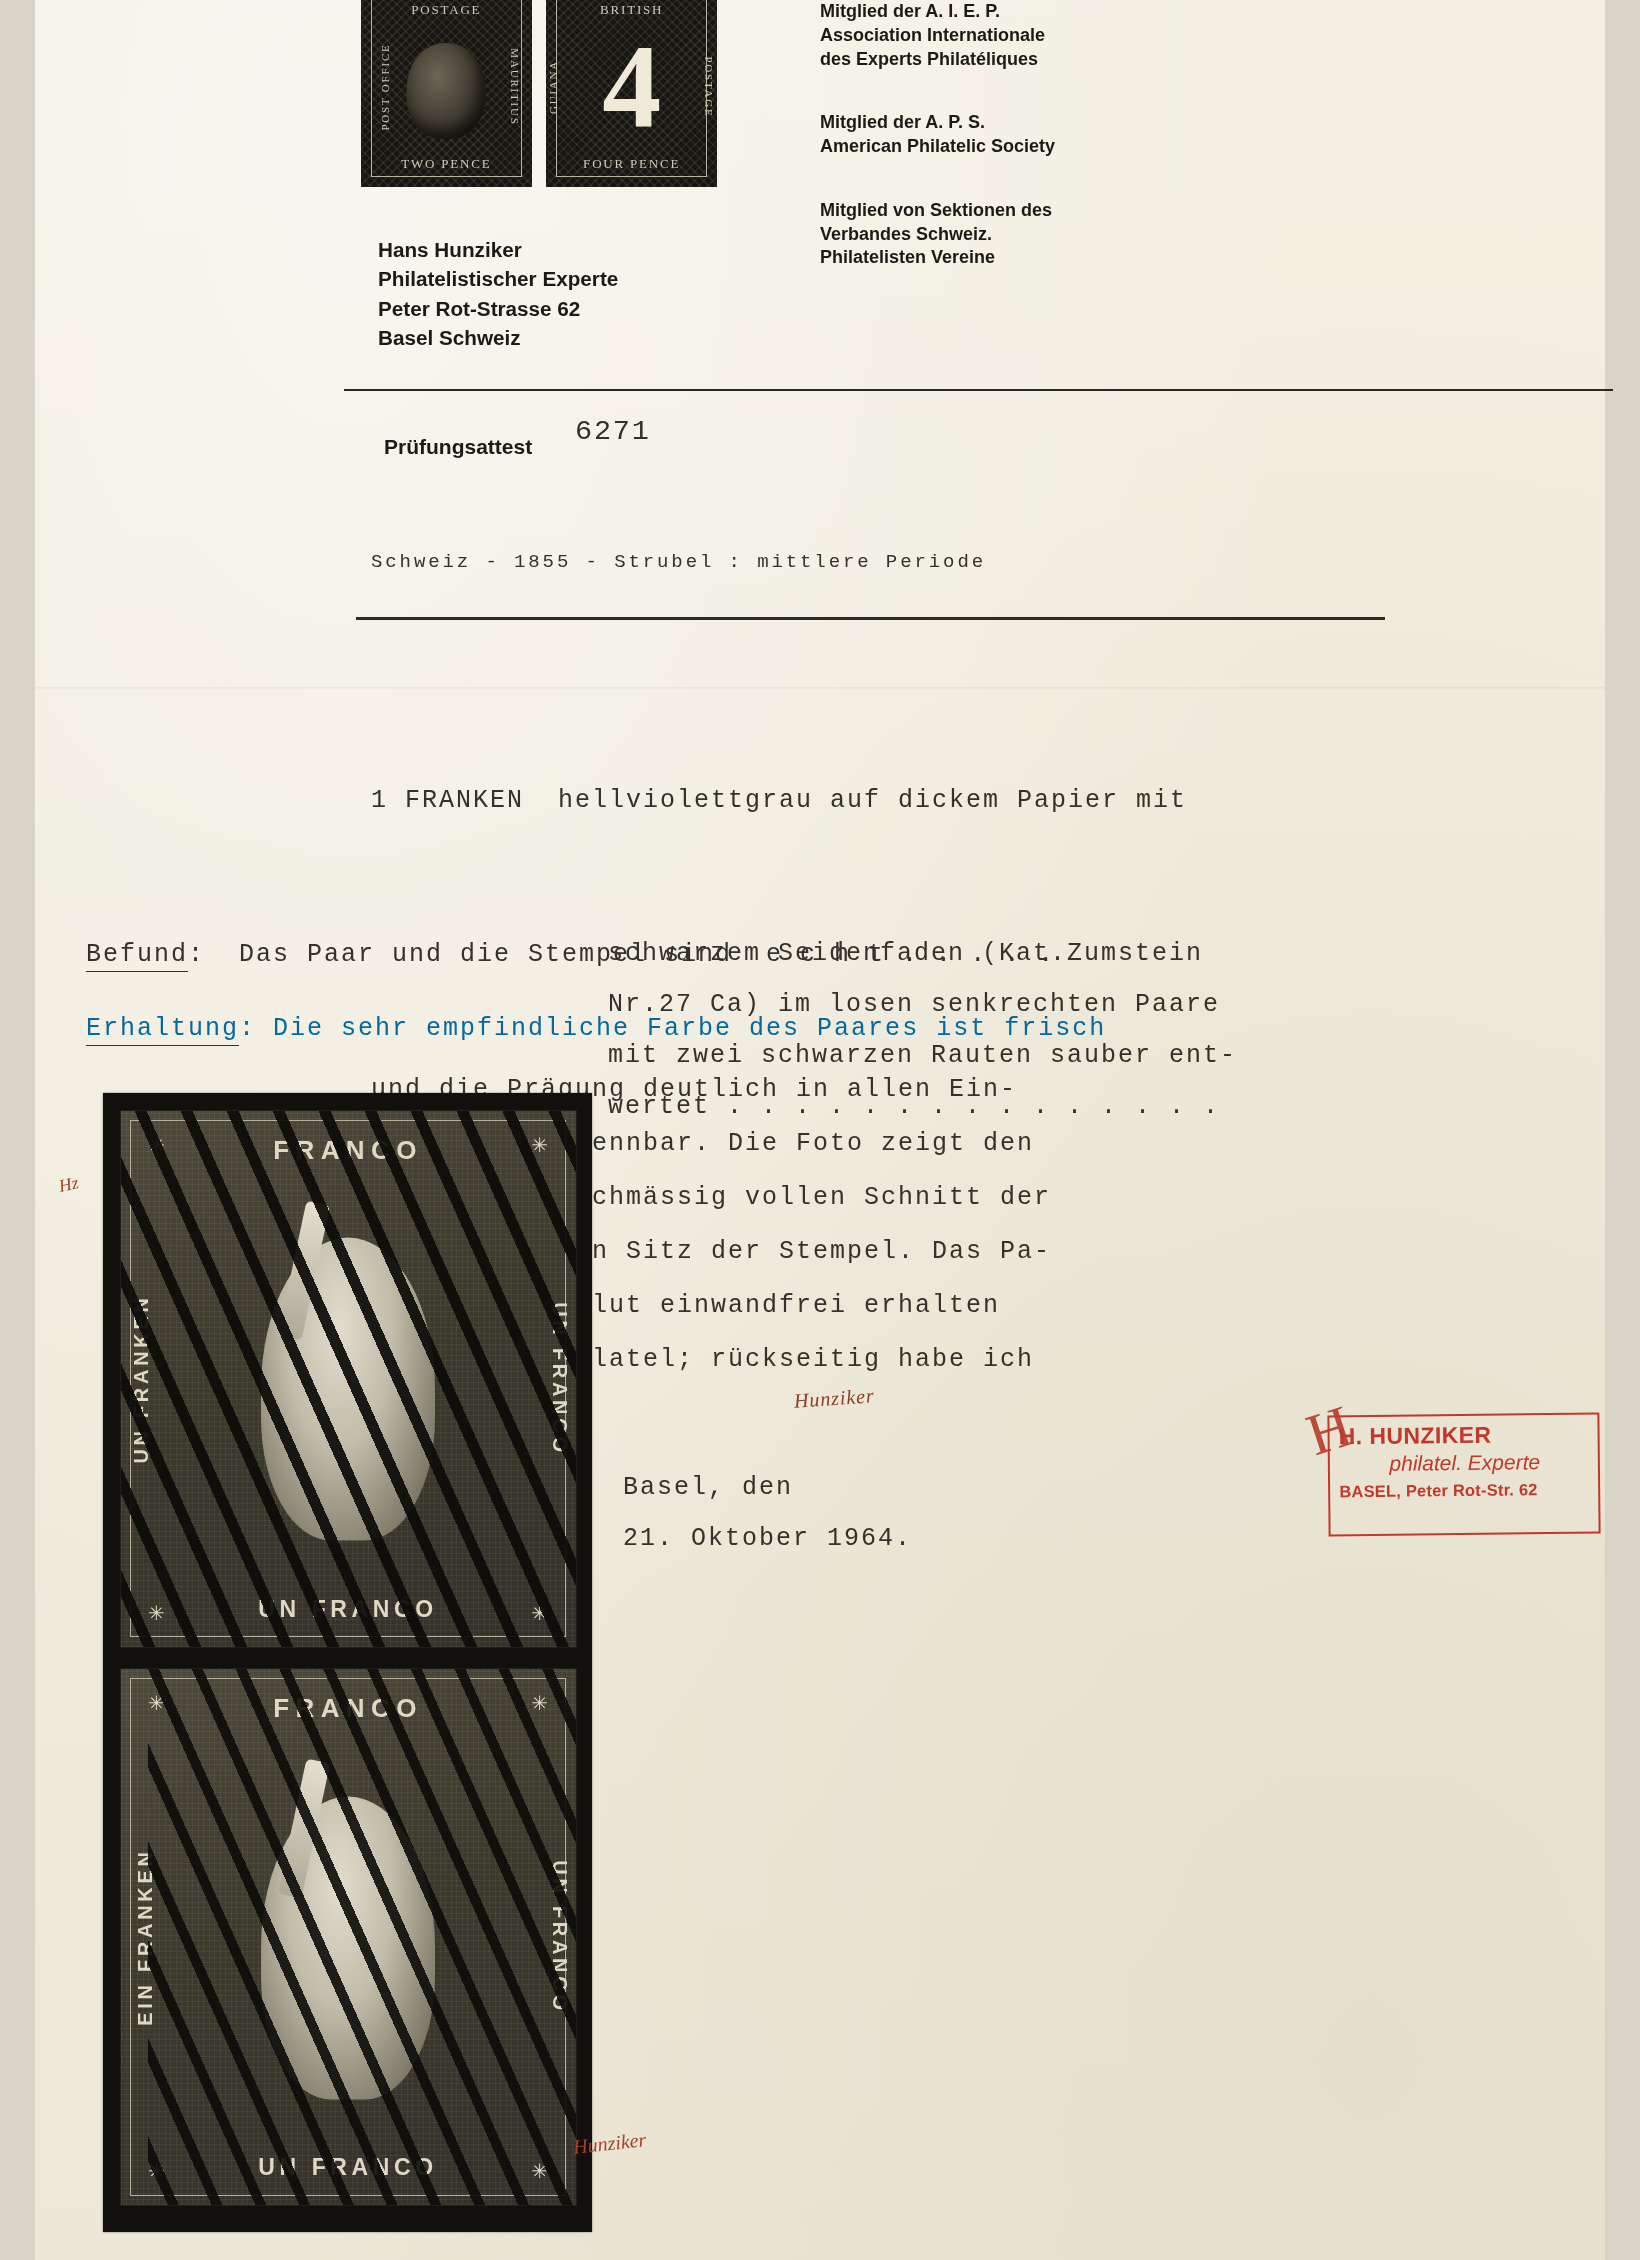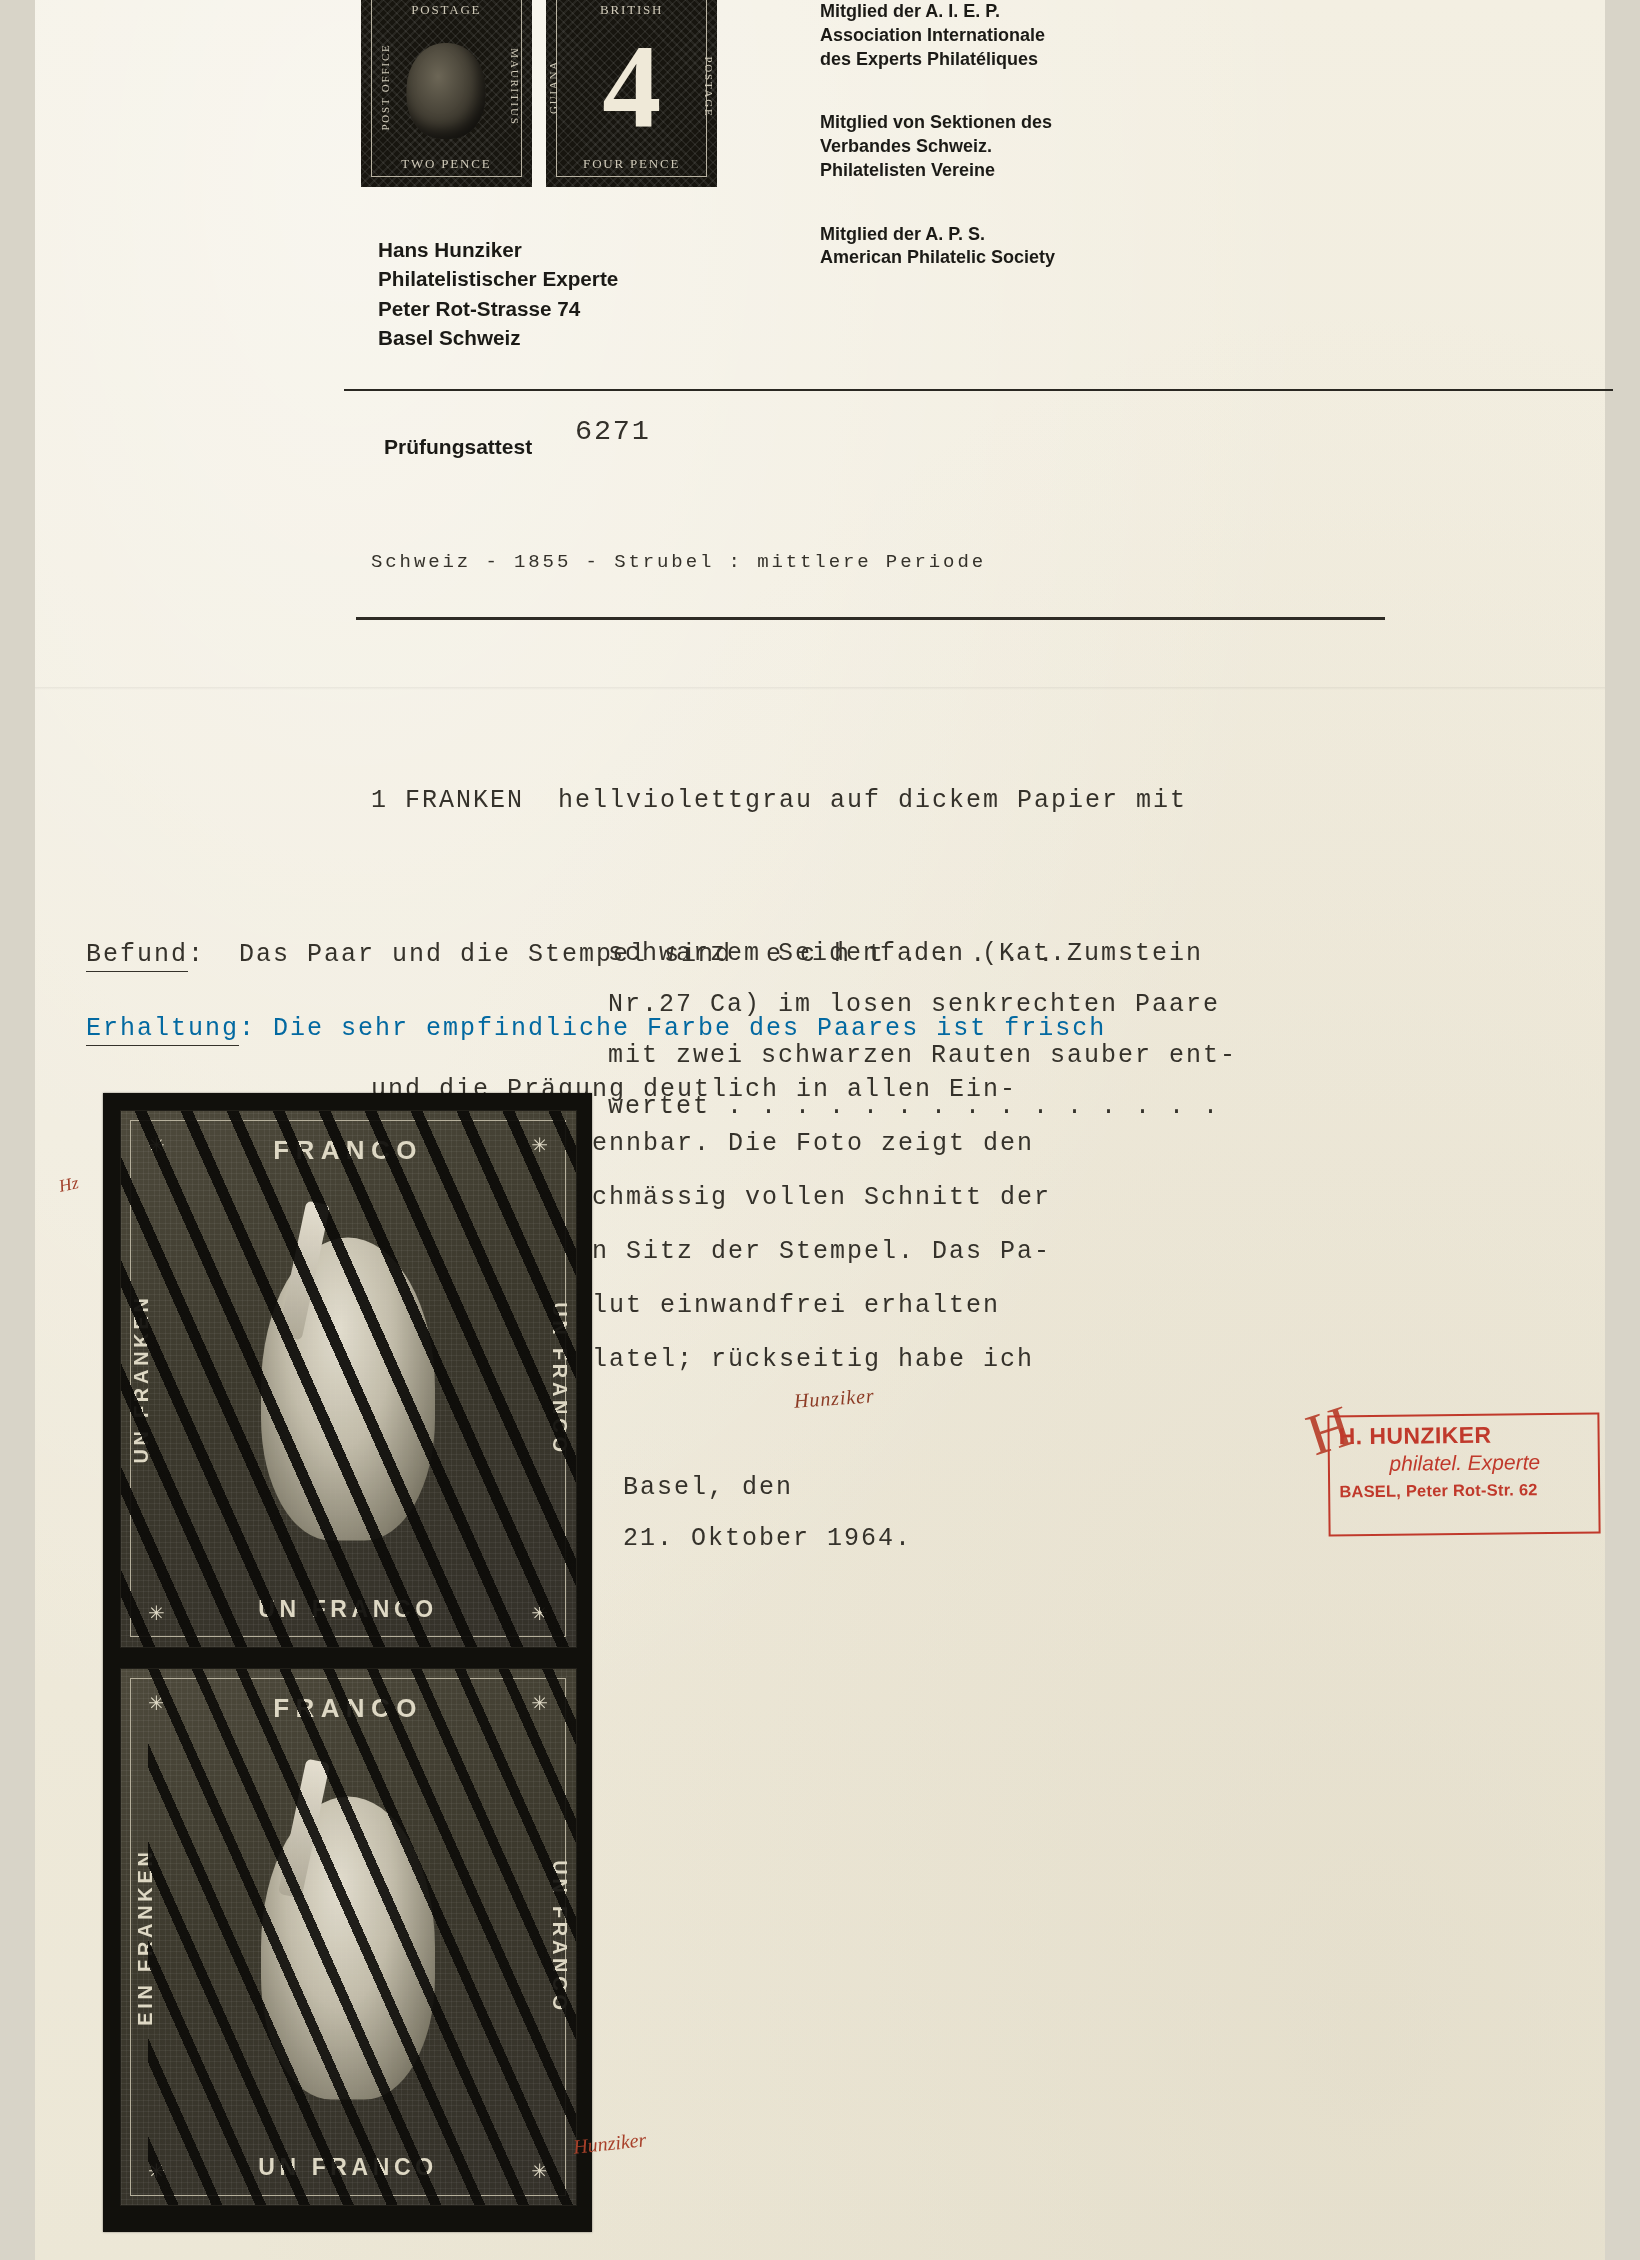--- a/index.html
+++ b/index.html
@@ -445,30 +445,30 @@
         <div class="big-four">4</div>
         <div class="ms-text ms-bottom">FOUR PENCE</div>
       </div>
 
     </div>
 
     <div class="memberships">
       <div class="mem-block" style="white-space:pre-line">Mitglied der A. I. E. P.
 Association Internationale
 des Experts Philatéliques</div>
+      <div class="mem-block" style="white-space:pre-line">Mitglied der A. P. S.
+American Philatelic Society</div>
       <div class="mem-block" style="white-space:pre-line">Mitglied von Sektionen des
 Verbandes Schweiz.
 Philatelisten Vereine</div>
-      <div class="mem-block" style="white-space:pre-line">Mitglied der A. P. S.
-American Philatelic Society</div>
     </div>
 
     <div class="expert-name" style="white-space:pre-line">Hans Hunziker
 Philatelistischer Experte
-Peter Rot-Strasse 74
+Peter Rot-Strasse 62
 Basel   Schweiz</div>
 
     <div class="head-rule"></div>
   </div>
 
   <div class="attest-label">Prüfungsattest</div>
   <div class="attest-number tw">6271</div>
 
   <div class="title-line tw">Schweiz - 1855 - Strubel : mittlere Periode</div>
   <div class="title-rule"></div>

